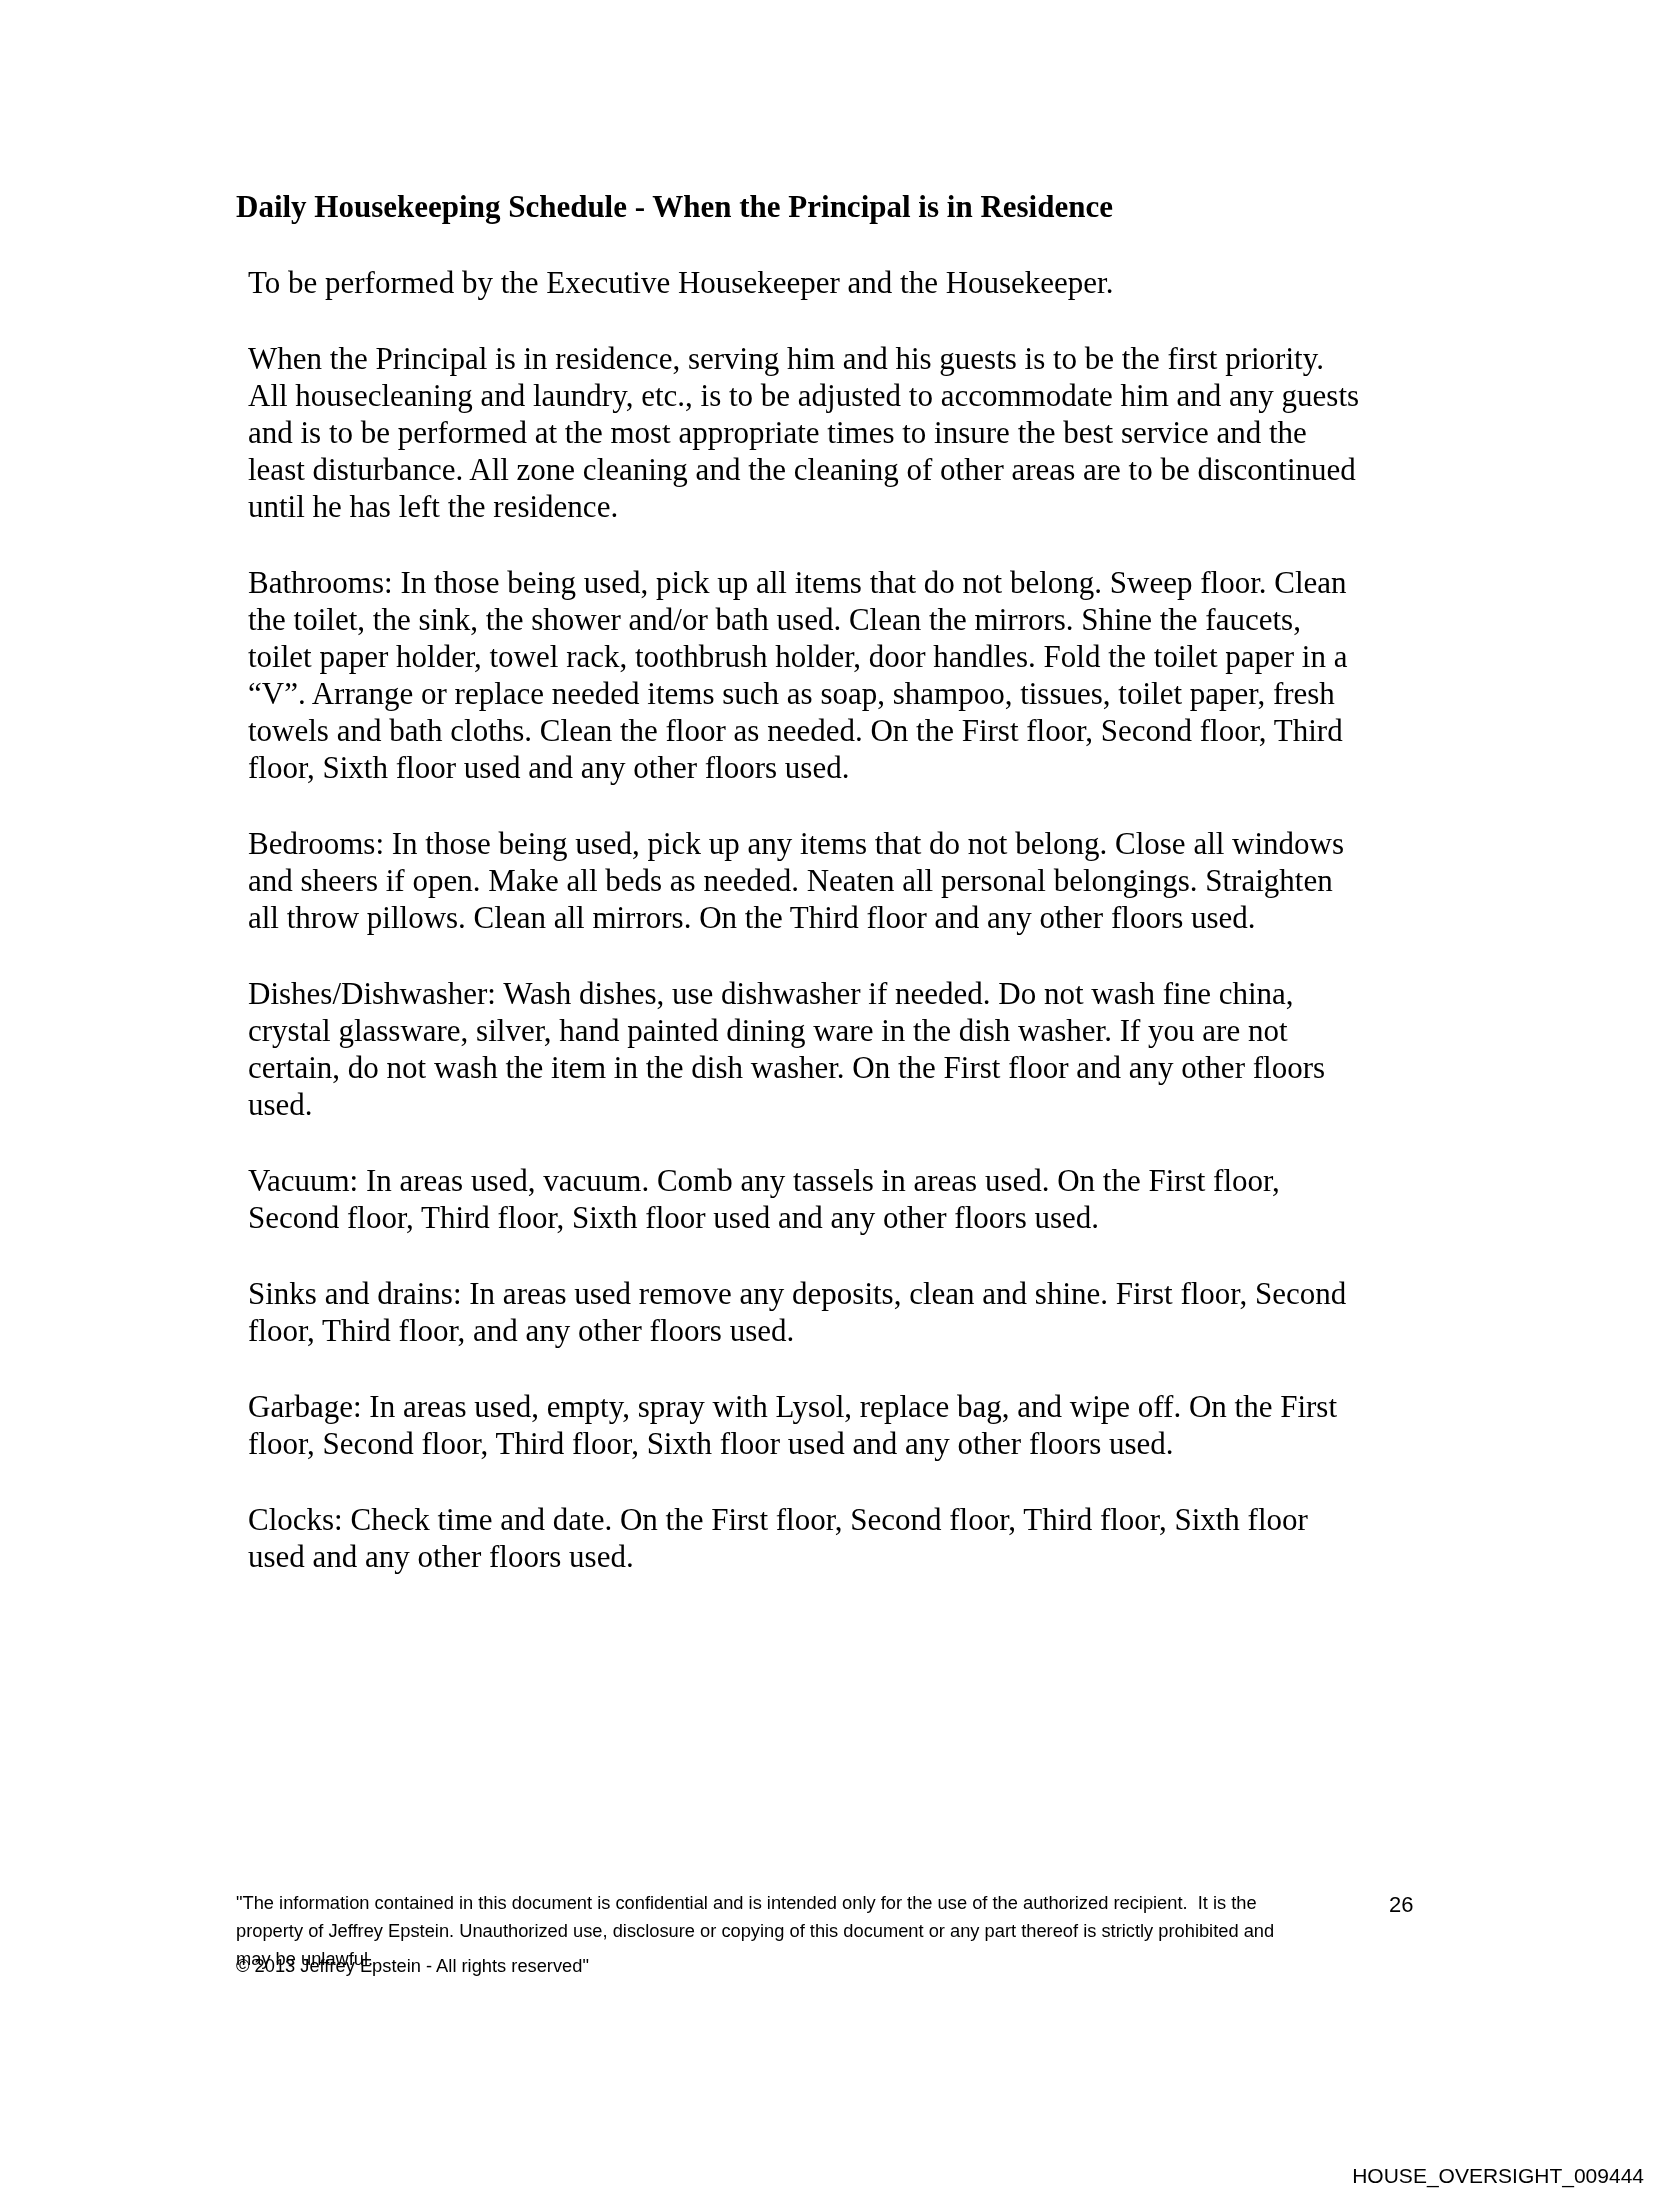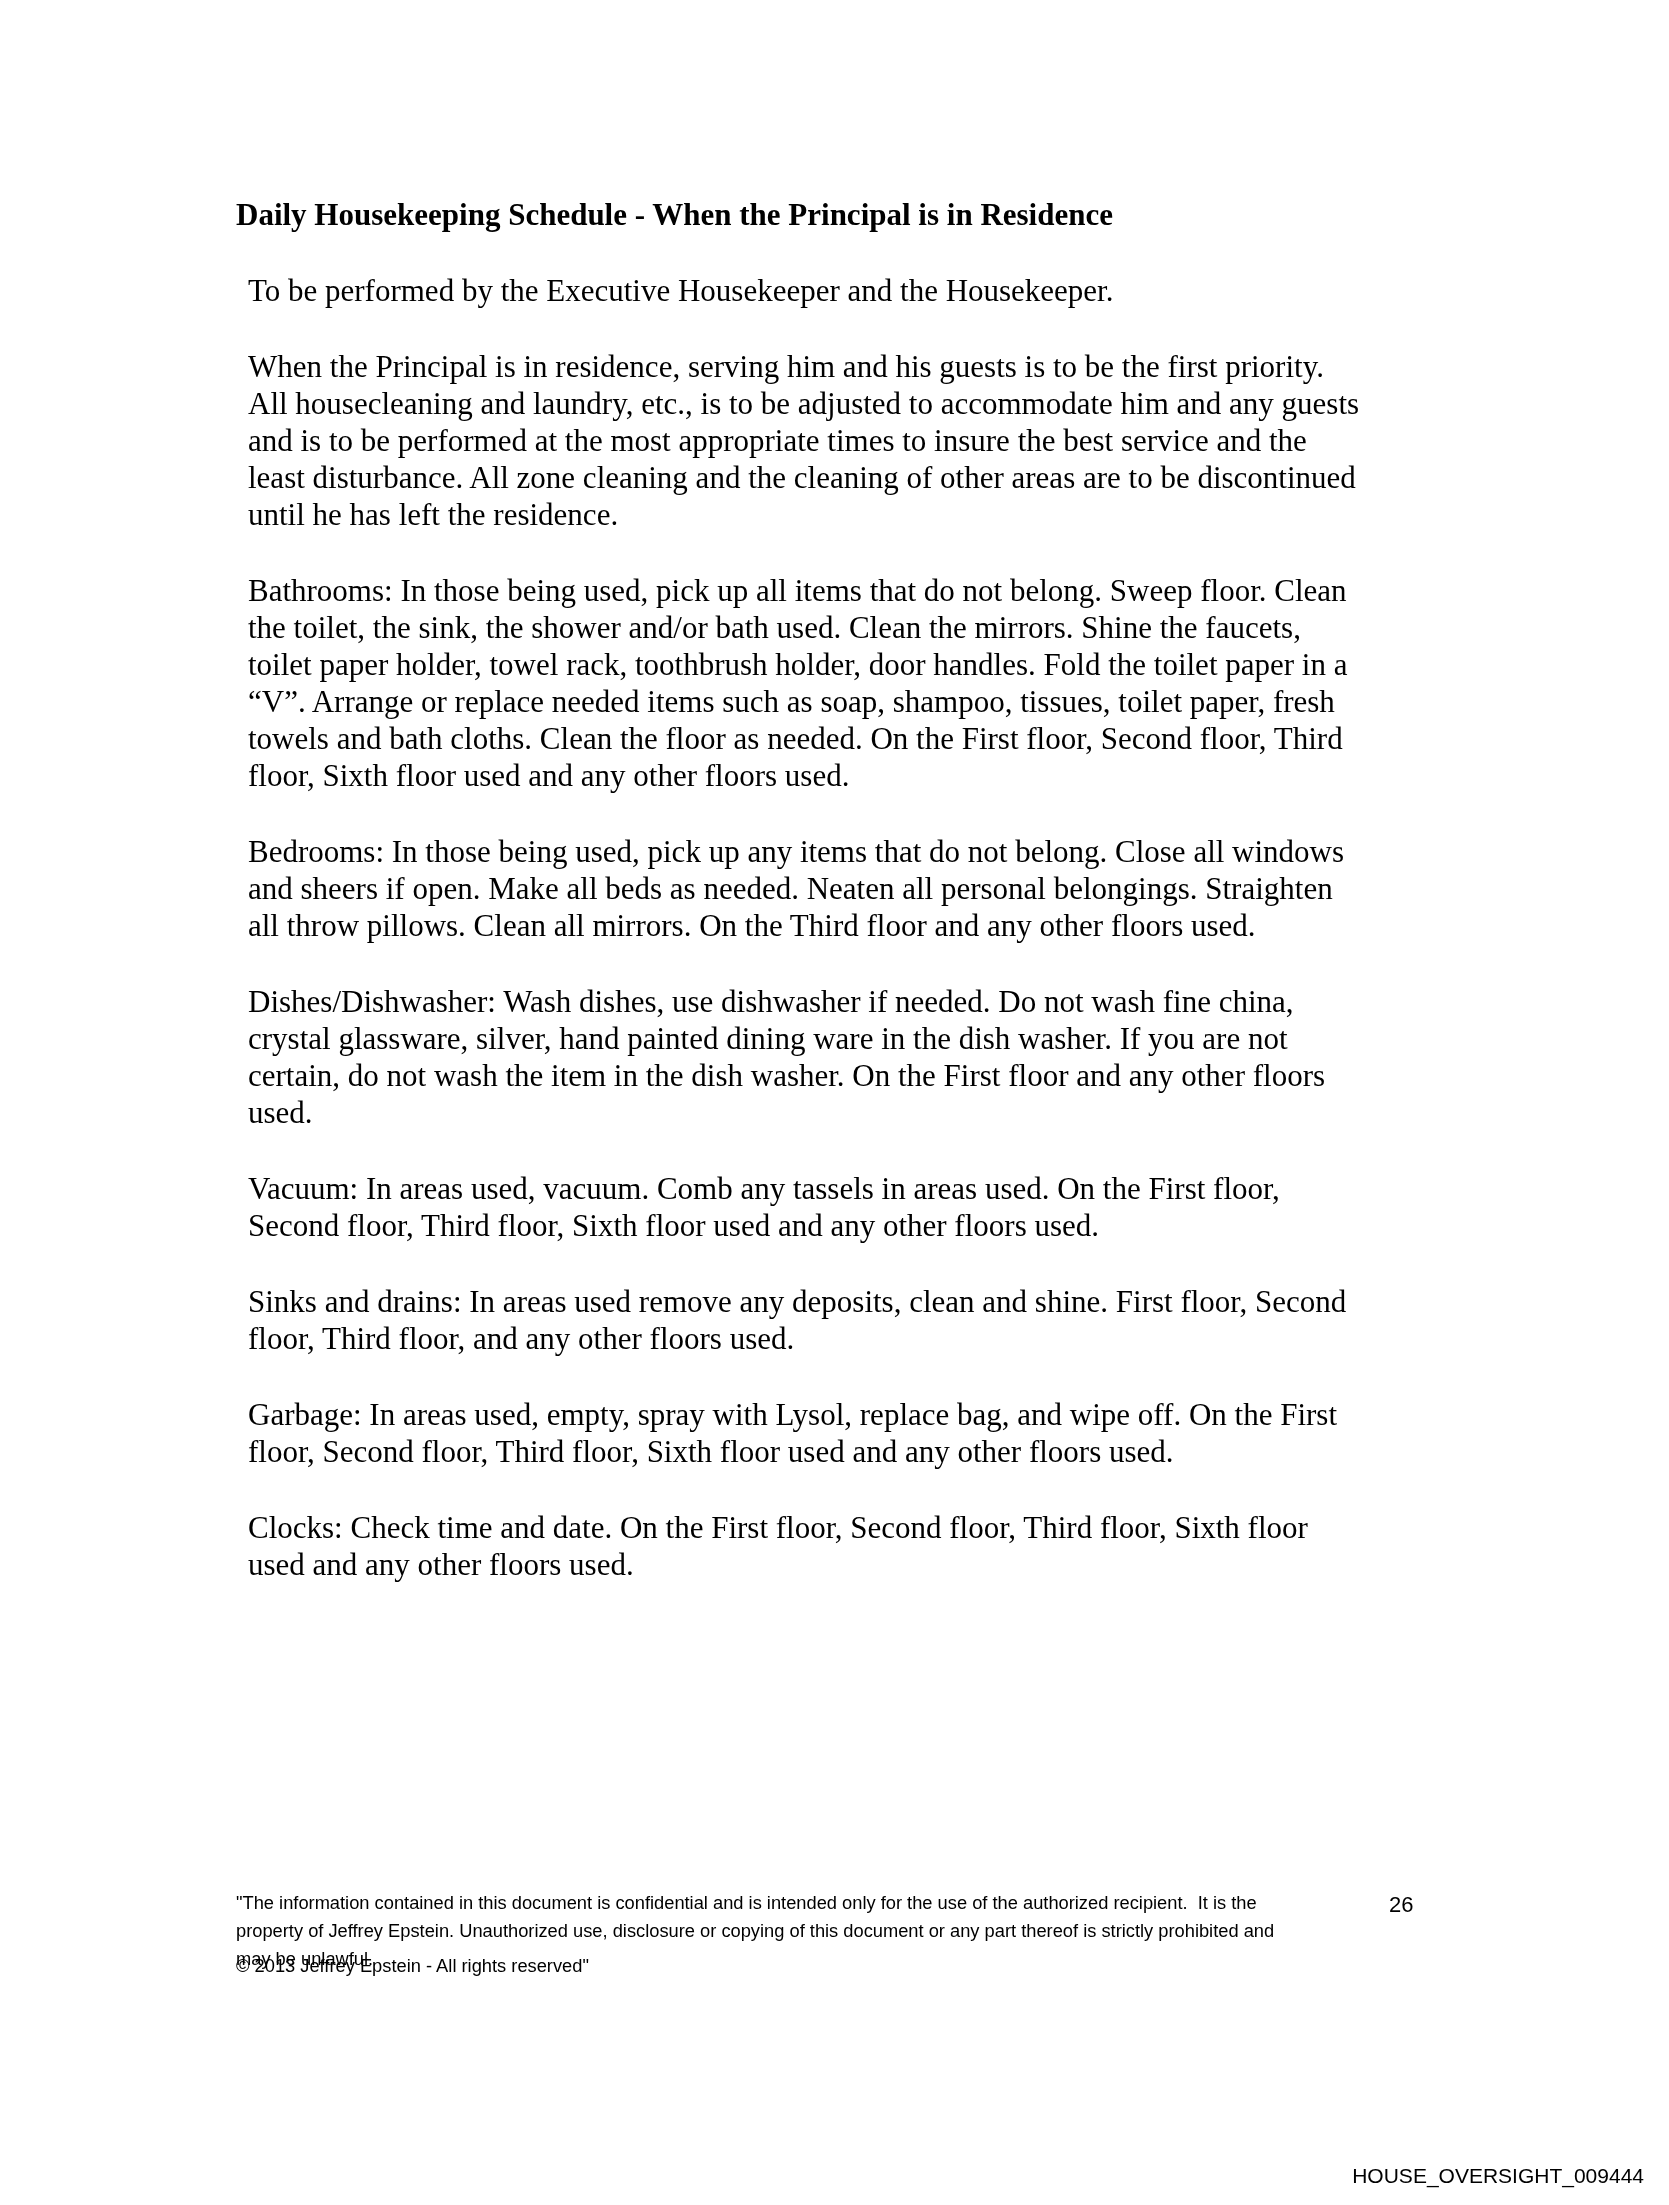--- a/index.html
+++ b/index.html
@@ -11,21 +11,21 @@
     position: relative;
     width: 1669px;
     height: 2205px;
     background: #ffffff;
     overflow: hidden;
     color: #000000;
   }
   .doc-body {
     position: absolute;
     left: 236px;
-    top: 196px;
+    top: 188px;
     width: 1198px;
   }
   .doc-title {
     font-family: "Liberation Serif", serif;
     font-size: 31px;
     line-height: 37px;
     font-weight: bold;
     margin: 0 0 39px 0;
     white-space: pre;
   }

